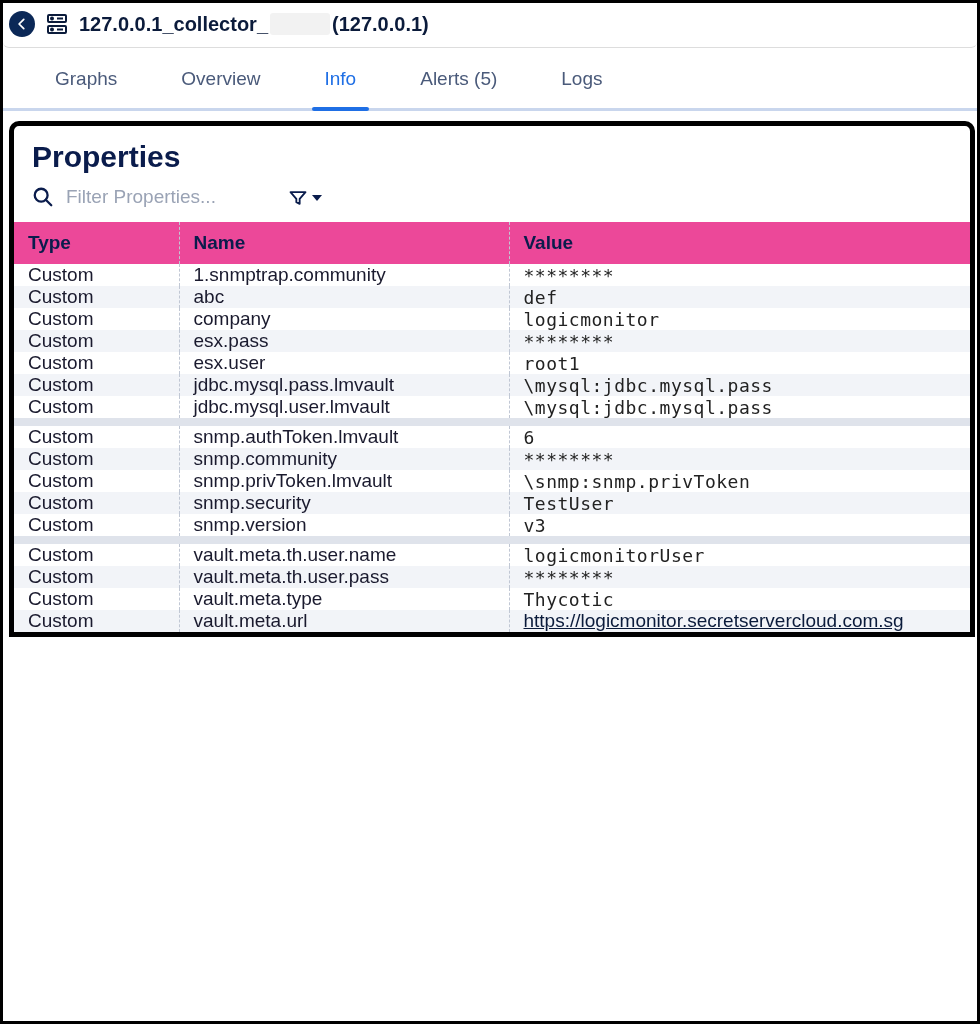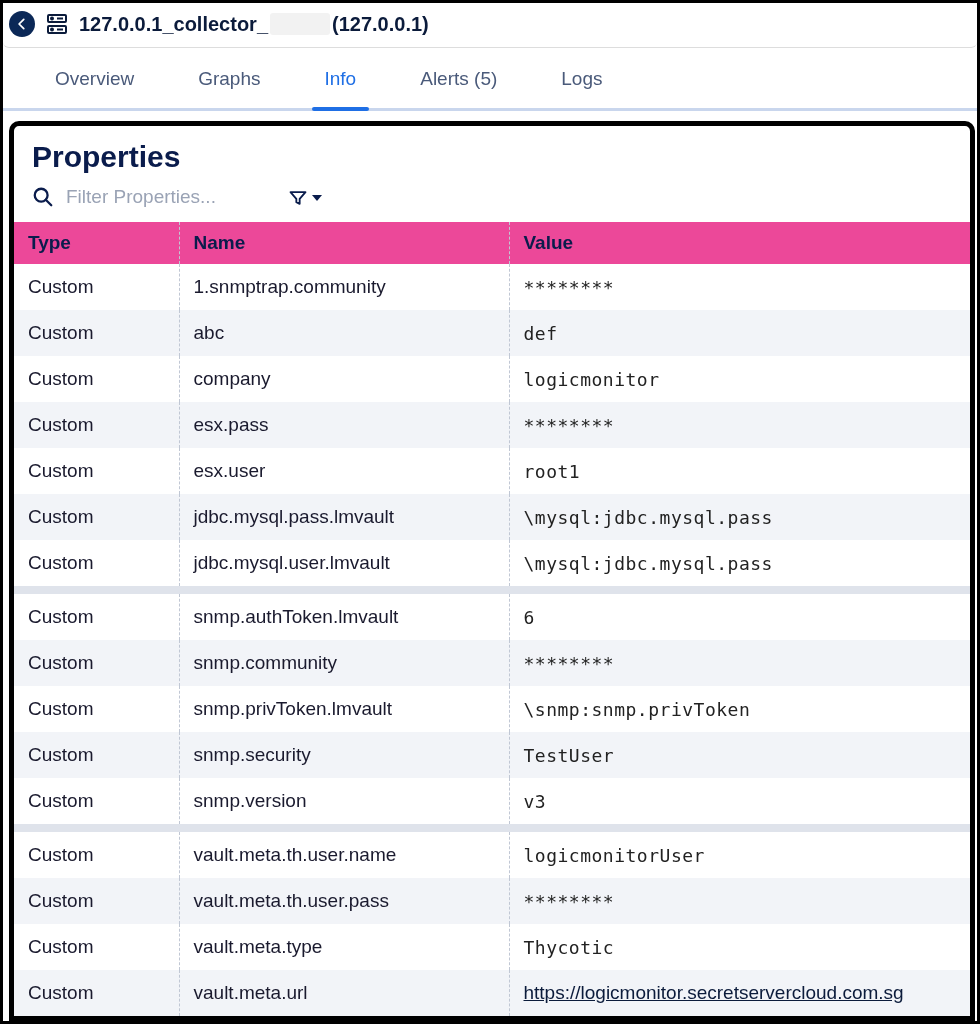--- a/index.html
+++ b/index.html
@@ -138,21 +138,21 @@
     padding: 10px 14px;
   }
   
   tbody tr.spacer td {
     background: #dfe3eb;
     height: 8px;
     padding:0;
   }
   tbody td {
     font-size: 19px;
-    padding: 12px 14px;
+    padding: 0 14px;
     vertical-align: middle;
   }
   tbody tr.row-even td { background: #fff; }
   tbody tr.row-odd  td { background: #f2f4f8; }
   .col-type  { width: 165px; }
   .col-name  { width: 330px; }
   .col-value { }
   .col-sep {
     border-right: 1px dashed #c0c7d4;
   }
@@ -191,22 +191,22 @@
       </svg>
   </span>
   <div class="header-title">
     <span>127.0.0.1_collector_</span>
     <span class="redact"></span>
     <span> (127.0.0.1)</span>
   </div>
 </div>
 
 <div class="tabs" id="tab-bar">
+    <div class="tab">Graphs</div>
     <div class="tab">Overview</div>
-    <div class="tab">Graphs</div>
     <div class="tab active">Info</div>
     <div class="tab">Alerts (5)</div>
     <div class="tab">Logs</div>
   </div>
 
 <div class="panel">
   <div class="panel-title">Properties</div>
   <div class="filter-row">
     <span class="search-icon">
       <svg viewBox="0 0 24 24">

